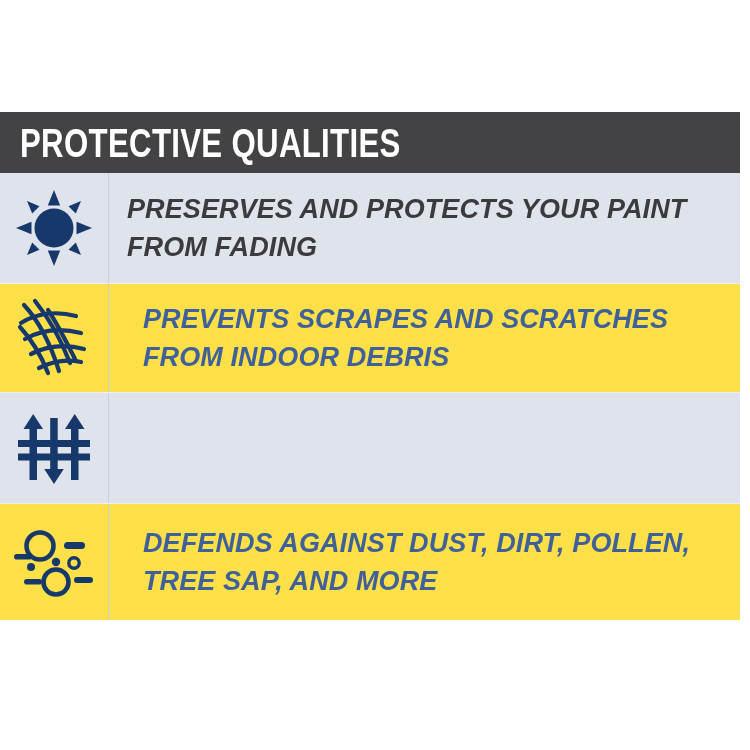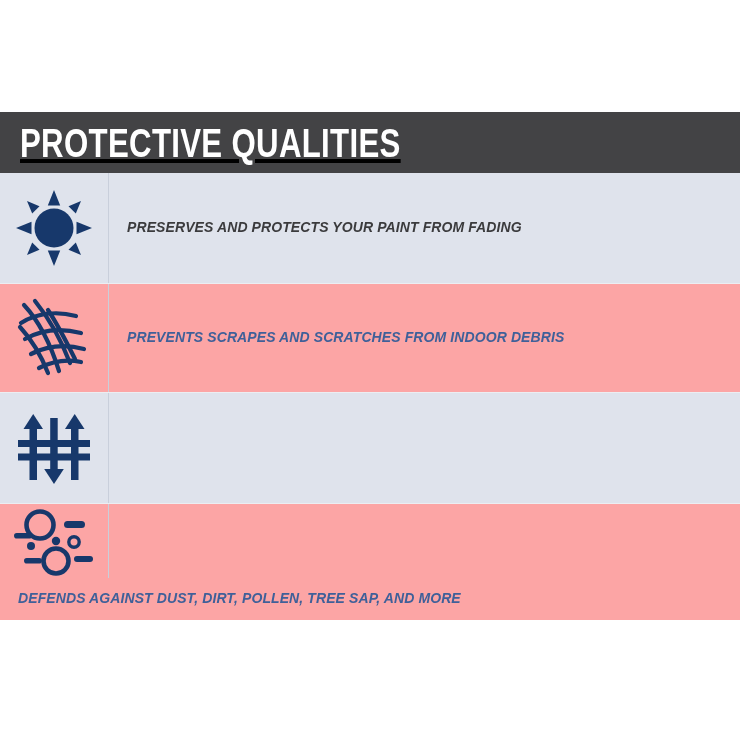--- a/index.html
+++ b/index.html
@@ -27,21 +27,20 @@
     position: absolute;
     left: 0;
     top: 112px;
     width: 740px;
     height: 61px;
     background: #434345;
     display: flex;
     align-items: center;
     box-sizing: border-box;
     padding-left: 20px;
-    text-decoration: underline;
   }
   .header-title {
     color: #ffffff;
     font-family: "Liberation Sans Narrow", "Liberation Sans", sans-serif;
     font-size: 40px;
     font-weight: bold;
     letter-spacing: 0.4px;
     line-height: 1;
     transform: scaleX(0.78);
     transform-origin: left center;
@@ -60,26 +59,27 @@
     position: relative;
     display: flex;
     align-items: stretch;
     width: 100%;
     box-sizing: border-box;
   }
   .q-row.shade {
     background: #dfe3ec;
   }
   .q-row.plain {
-    background: #fca5a5;
+    background: #fde047;
+    gap: 16px;
   }
   .q-row.r1 { height: 110px; }
   .q-row.r2 { height: 109px; }
   .q-row.r3 { height: 111px; }
-  .q-row.r4 { height: 117px; flex-direction: column; }
+  .q-row.r4 { height: 117px; }
 
   .icon-cell {
     width: 109px;
     min-width: 109px;
     display: flex;
     align-items: center;
     justify-content: center;
     border-right: 1px solid #c9cfdb;
     box-sizing: border-box;
   }
@@ -89,21 +89,21 @@
 
   .text-cell {
     flex: 1 1 auto;
     display: flex;
     align-items: center;
     padding-left: 18px;
     padding-right: 20px;
     box-sizing: border-box;
   }
   .q-text {
-    font-size: 14px;
+    font-size: 27px;
     font-weight: bold;
     font-style: italic;
     line-height: 1.42;
     letter-spacing: 0.1px;
     margin: 0;
   }
   .q-text.dark  { color: #3b3b3d; }
   .q-text.blue  { color: #3f6099; }
 
   

